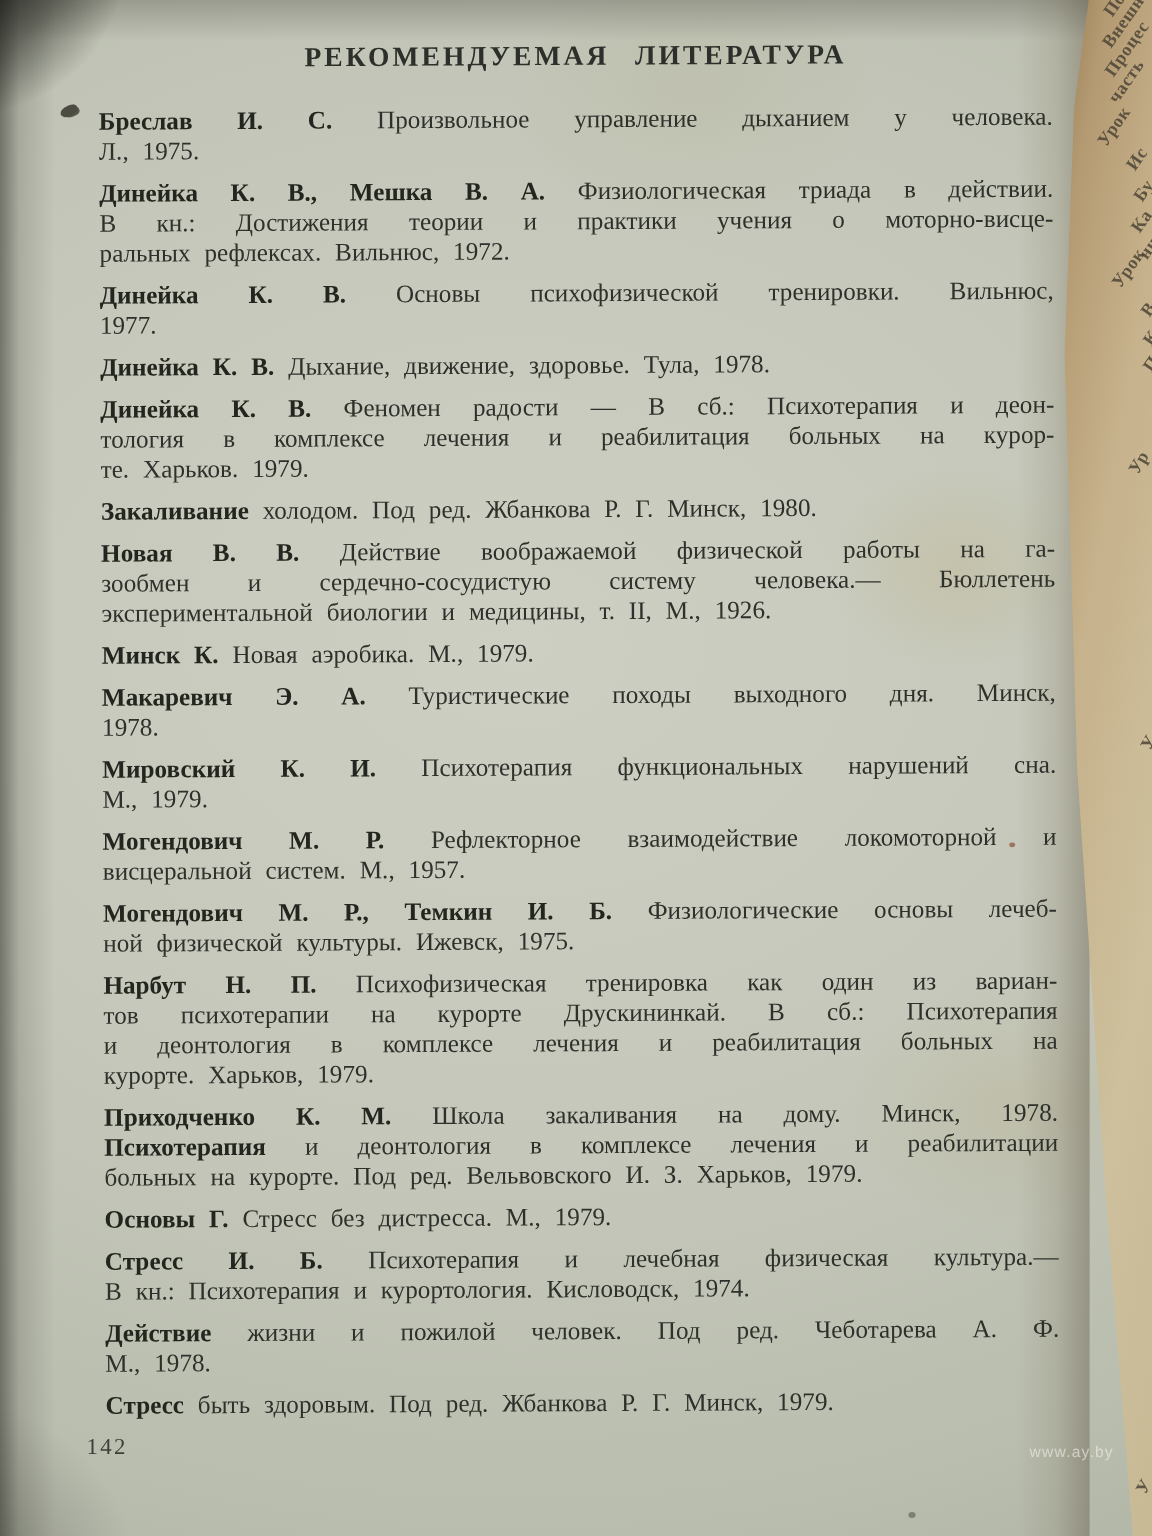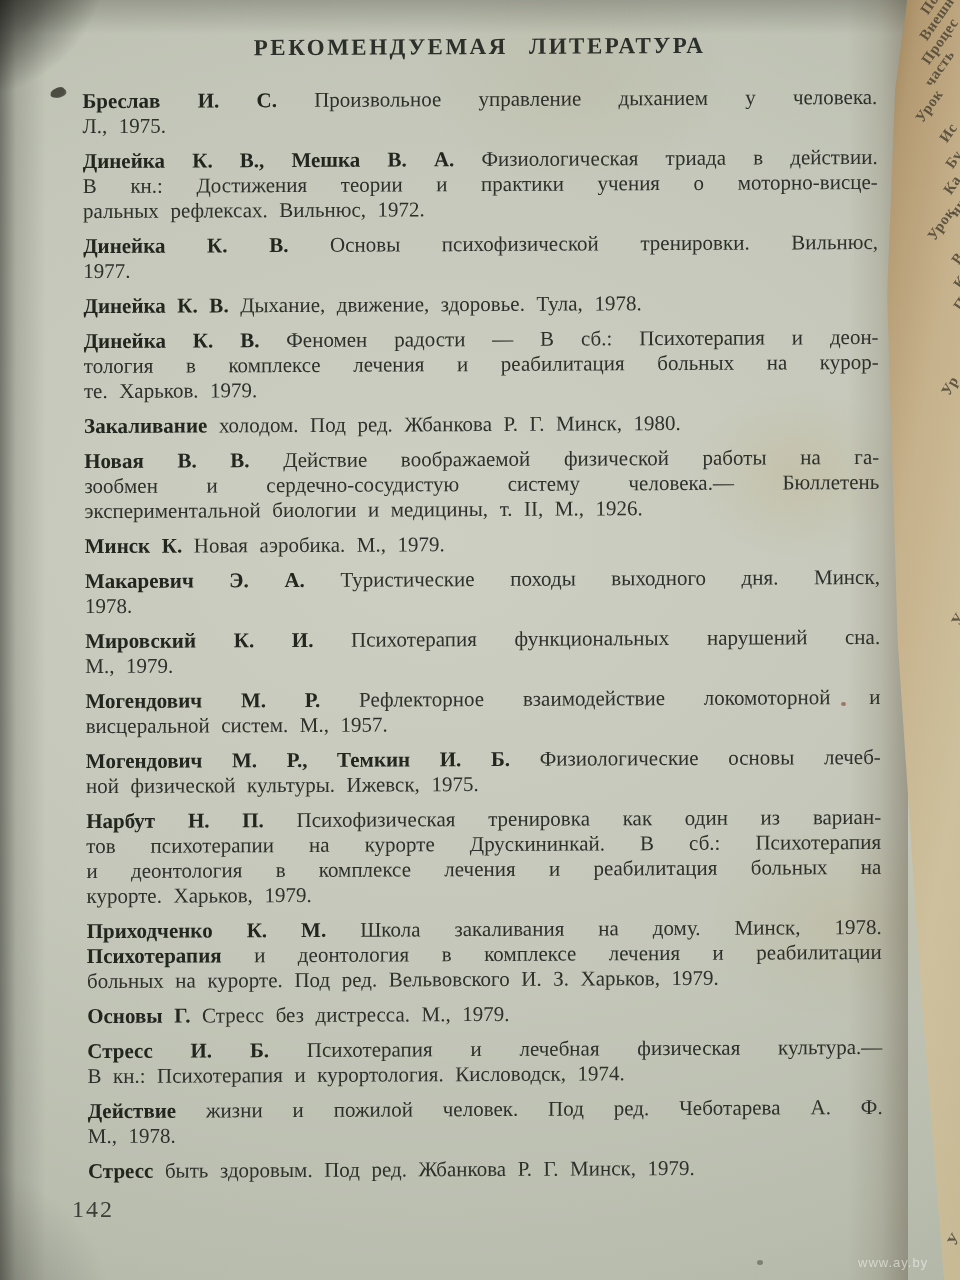--- a/index.html
+++ b/index.html
@@ -52,25 +52,25 @@
   }
   .entry{font-size:21px;line-height:25px;margin-top:10px;}
   .entry.tight{margin-top:0;}
   .entry b{color:#23261e;}
   .line{
     text-align:justify;text-align-last:justify;word-spacing:.12em;
     white-space:normal;
   }
   .line.last{text-align-last:left;word-spacing:.30em;}
   .page-number{
-    position:absolute;left:72px;top:1196px;font-size:24px;color:#3c3f37;
+    position:absolute;left:72px;top:1196px;font-size:19px;color:#3c3f37;
     letter-spacing:2px;
   }
   .watermark{
-    position:absolute;left:858px;top:1255px;
+    position:absolute;left:858px;top:1202px;
     font-family:"Liberation Sans","DejaVu Sans",sans-serif;
     font-size:13px;color:rgba(248,248,242,.55);letter-spacing:1px;
   }
   .speck{position:absolute;border-radius:50%;}
   .speck1{left:50px;top:88px;width:15px;height:9px;background:#4c4c42;
     border-radius:60% 40% 50% 50%;transform:rotate(-20deg);box-shadow:2px 2px 0 -1px #5a5a4e;}
   .speck2{left:841px;top:702px;width:5px;height:4px;background:#94604c;opacity:.8;}
   .speck3{left:757px;top:1260px;width:6px;height:5px;background:#6f7064;opacity:.8;}
 </style>
 </head>

